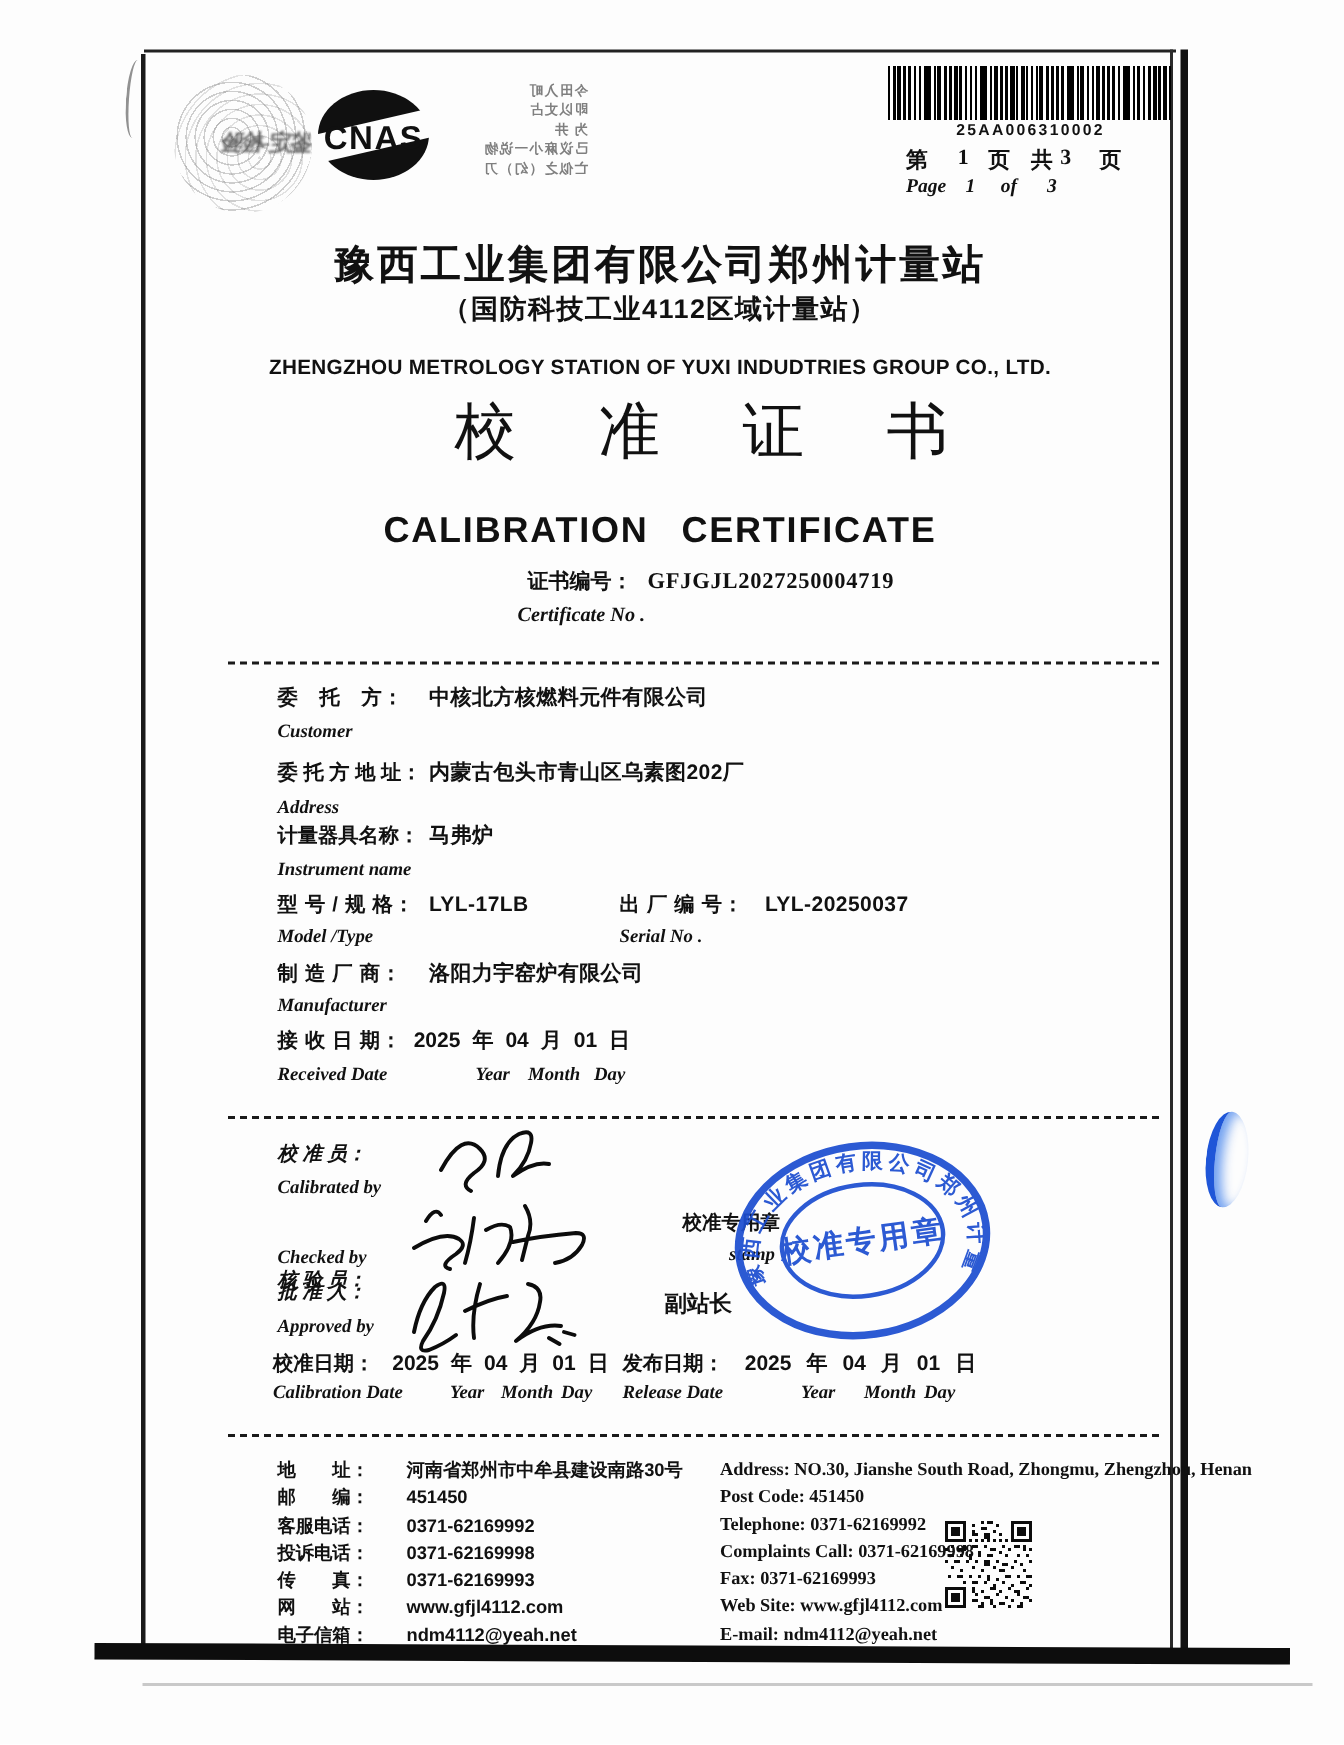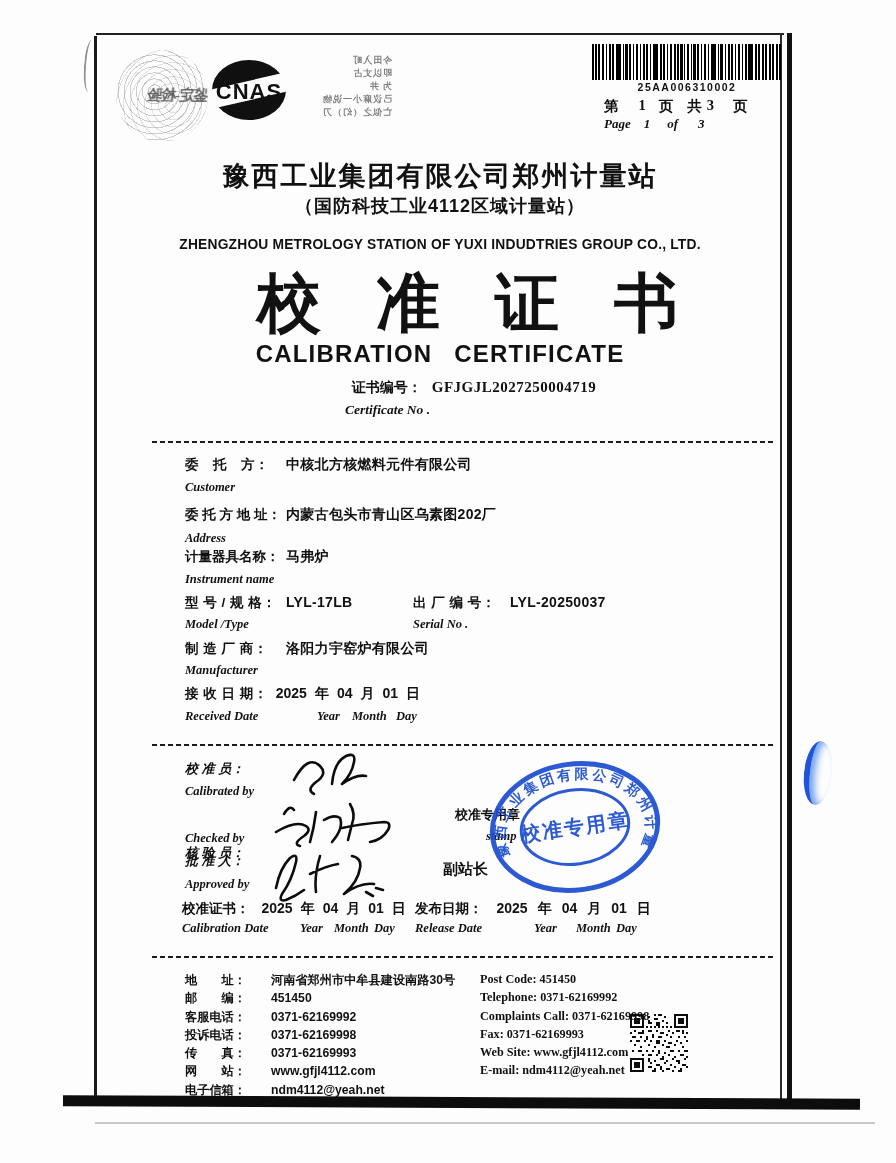--- a/index.html
+++ b/index.html
@@ -29,21 +29,21 @@
       background:repeating-linear-gradient(90deg,#000 0 1.6px,transparent 1.6px 3.4px),
                  repeating-linear-gradient(90deg,transparent 0 6px,#000 6px 8.5px,transparent 8.5px 14px,#000 14px 15px,transparent 15px 19px);}
   .bc-num{left:592px;top:81px;width:190px;text-align:center;font-size:10.5px;font-weight:600;letter-spacing:1.5px;}
   .pl-cn{left:604px;top:97px;display:flex;font-size:14.5px;font-weight:bold;font-family:"Liberation Serif",serif;}
   .pl-en{left:604px;top:116px;display:flex;font-style:italic;font-weight:600;font-size:13px;font-family:"Liberation Serif",serif;}
   
   .center{left:95px;width:690px;text-align:center;}
   .org1{top:158px;font-size:27px;font-weight:900;letter-spacing:2px;}
   .org2{top:194px;font-size:18px;font-weight:900;letter-spacing:1px;}
   .org3{top:237px;font-size:13.8px;font-weight:700;letter-spacing:.2px;text-align:center;}
-  .big{top:260px;font-size:64px;font-weight:700;letter-spacing:55px;padding-left:55px;
+  .big{top:260px;font-size:41px;font-weight:400;letter-spacing:55px;padding-left:55px;
        font-family:"Liberation Serif","DejaVu Serif",serif;}
   .certT{top:340px;font-size:24px;font-weight:600;letter-spacing:1.2px;word-spacing:14px;}
   .certNo{top:379px;font-size:14px;font-weight:700;padding-left:34px;}
   .certNo .num{font-family:"Liberation Serif",serif;font-size:15px;margin-left:10px;letter-spacing:.5px;}
   .certNoEn{left:345px;top:402px;font-style:italic;font-weight:700;font-size:13.5px;font-family:"Liberation Serif",serif;}
   
   .dash{left:152px;width:622px;height:2px;background:repeating-linear-gradient(90deg,#1a1a1a 0 5px,transparent 5px 8px);}
   
   .lbl{font-size:13.5px;font-weight:700;white-space:pre;letter-spacing:.5px;}
   .val{font-size:14px;font-weight:700;letter-spacing:.3px;}
@@ -190,21 +190,21 @@
       </defs>
     <ellipse cx="89" cy="69" rx="83" ry="63" fill="none" stroke="#1d4ed0" stroke-width="5"></ellipse>
     <ellipse cx="89" cy="69" rx="54" ry="37" fill="none" stroke="#1d4ed0" stroke-width="3"></ellipse>
     <text font-size="14" font-weight="bold" fill="#1d4ed0" letter-spacing="3">
       <textPath href="#ringPath" startOffset="10">豫西工业集团有限公司郑州计量站</textPath>
     </text>
     <text x="89" y="76" text-anchor="middle" font-size="20" font-weight="bold" fill="#1d4ed0" letter-spacing="2">校准专用章</text>
   </svg>
 
   <div class="abs dgrp" style="left:182px;top:900px">
-    <span class="l0 lbl" style="letter-spacing:0">校准证书：</span>
+    <span class="l0 lbl" style="letter-spacing:0">校准日期：</span>
     <span style="margin-left:12px">2025</span>
     <span>年</span>
     <span>04</span>
     <span>月</span>
     <span>01</span>
     <span>日</span>
   </div>
   <div class="abs en" style="left:182px;top:921px">Calibration Date</div>
   <div class="abs en" style="left:300px;top:921px">Year</div>
   <div class="abs en" style="left:334px;top:921px">Month</div>
@@ -230,20 +230,21 @@
     <div class="frow f-cn"><span class="flbl">地　　址：</span><span>河南省郑州市中牟县建设南路30号</span></div>
     <div class="frow f-cn"><span class="flbl">邮　　编：</span><span>451450</span></div>
     <div class="frow f-cn"><span class="flbl">客服电话：</span><span>0371-62169992</span></div>
     <div class="frow f-cn"><span class="flbl">投诉电话：</span><span>0371-62169998</span></div>
     <div class="frow f-cn"><span class="flbl">传　　真：</span><span>0371-62169993</span></div>
     <div class="frow f-cn"><span class="flbl">网　　站：</span><span>www.gfjl4112.com</span></div>
     <div class="frow f-cn"><span class="flbl">电子信箱：</span><span>ndm4112@yeah.net</span></div>
   </div>
 
   <div class="abs" style="left:480px;top:972px">
+    <div class="frow f-en"><span>Address: </span><span>NO.30, Jianshe South Road, Zhongmu, Zhengzhou, Henan</span></div>
     <div class="frow f-en"><span>Post Code: </span><span>451450</span></div>
     <div class="frow f-en"><span>Telephone: </span><span>0371-62169992</span></div>
     <div class="frow f-en"><span>Complaints Call: </span><span>0371-62169998</span></div>
     <div class="frow f-en"><span>Fax: </span><span>0371-62169993</span></div>
     <div class="frow f-en"><span>Web Site: </span><span>www.gfjl4112.com</span></div>
     <div class="frow f-en"><span>E-mail: </span><span>ndm4112@yeah.net</span></div>
   </div>
 
   <svg class="abs" style="left:630px;top:1013px" width="58" height="60" viewBox="0 0 29 29">
     <g fill="#0c0c0c">

